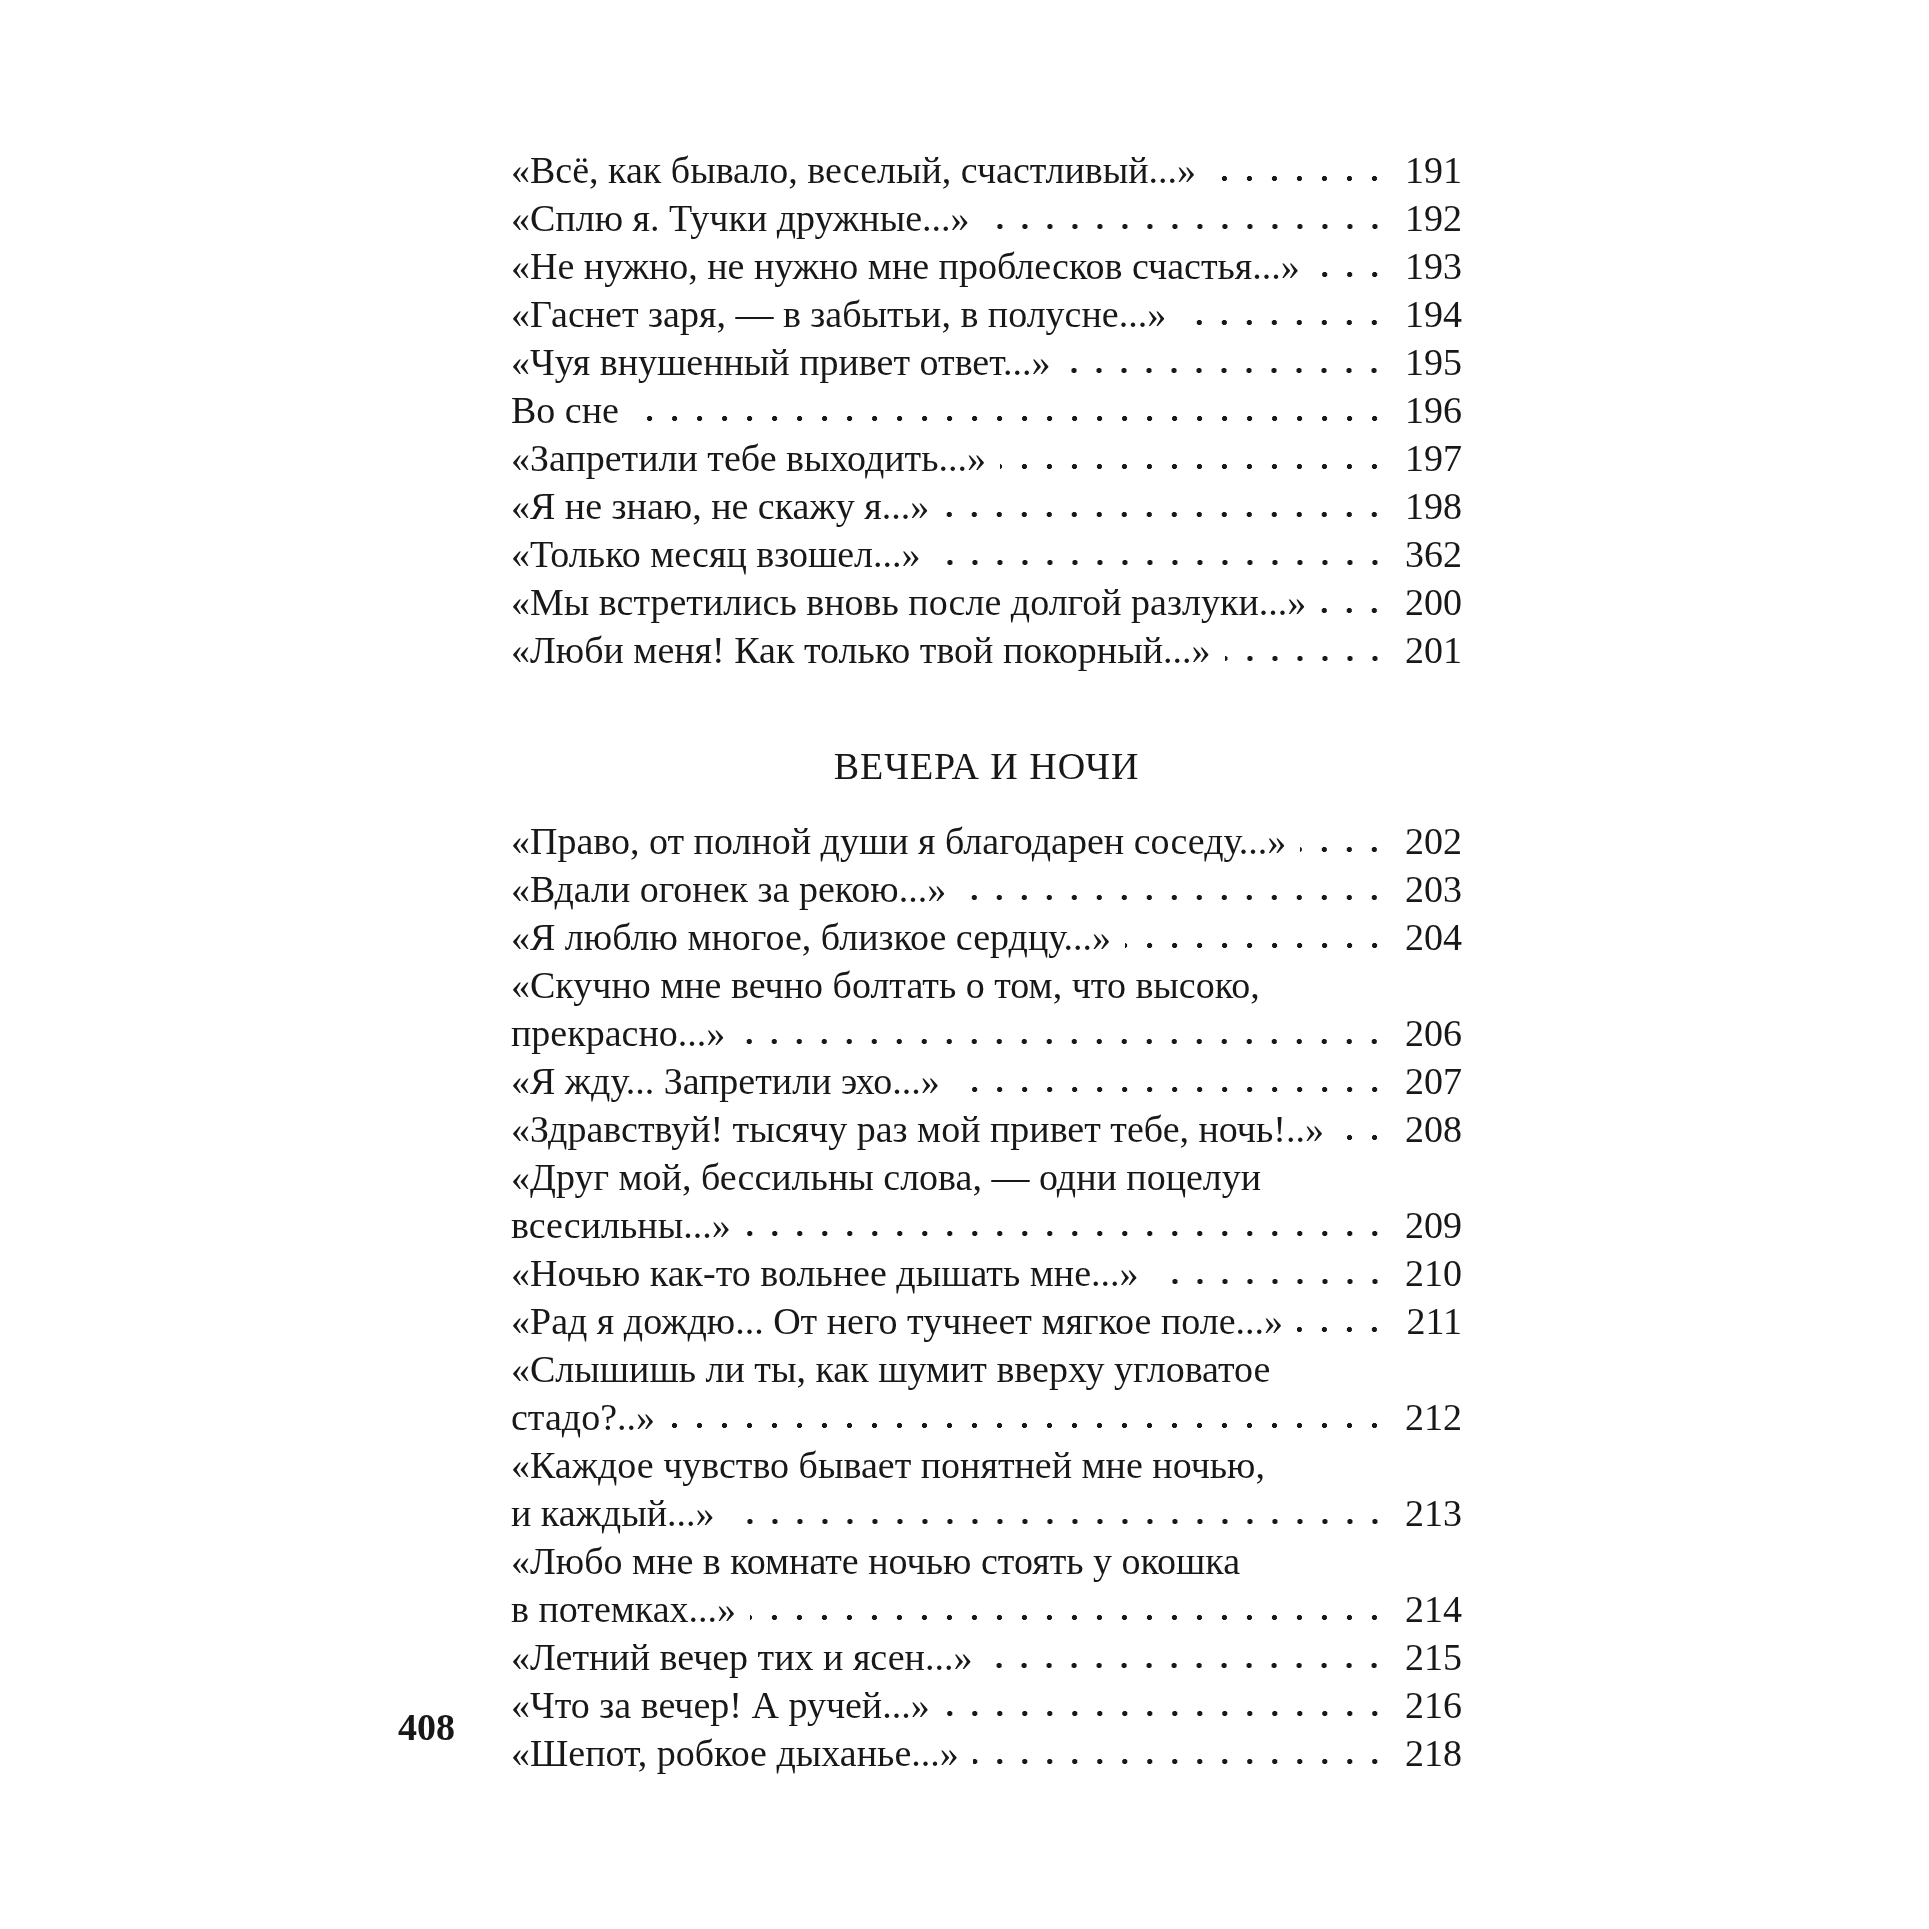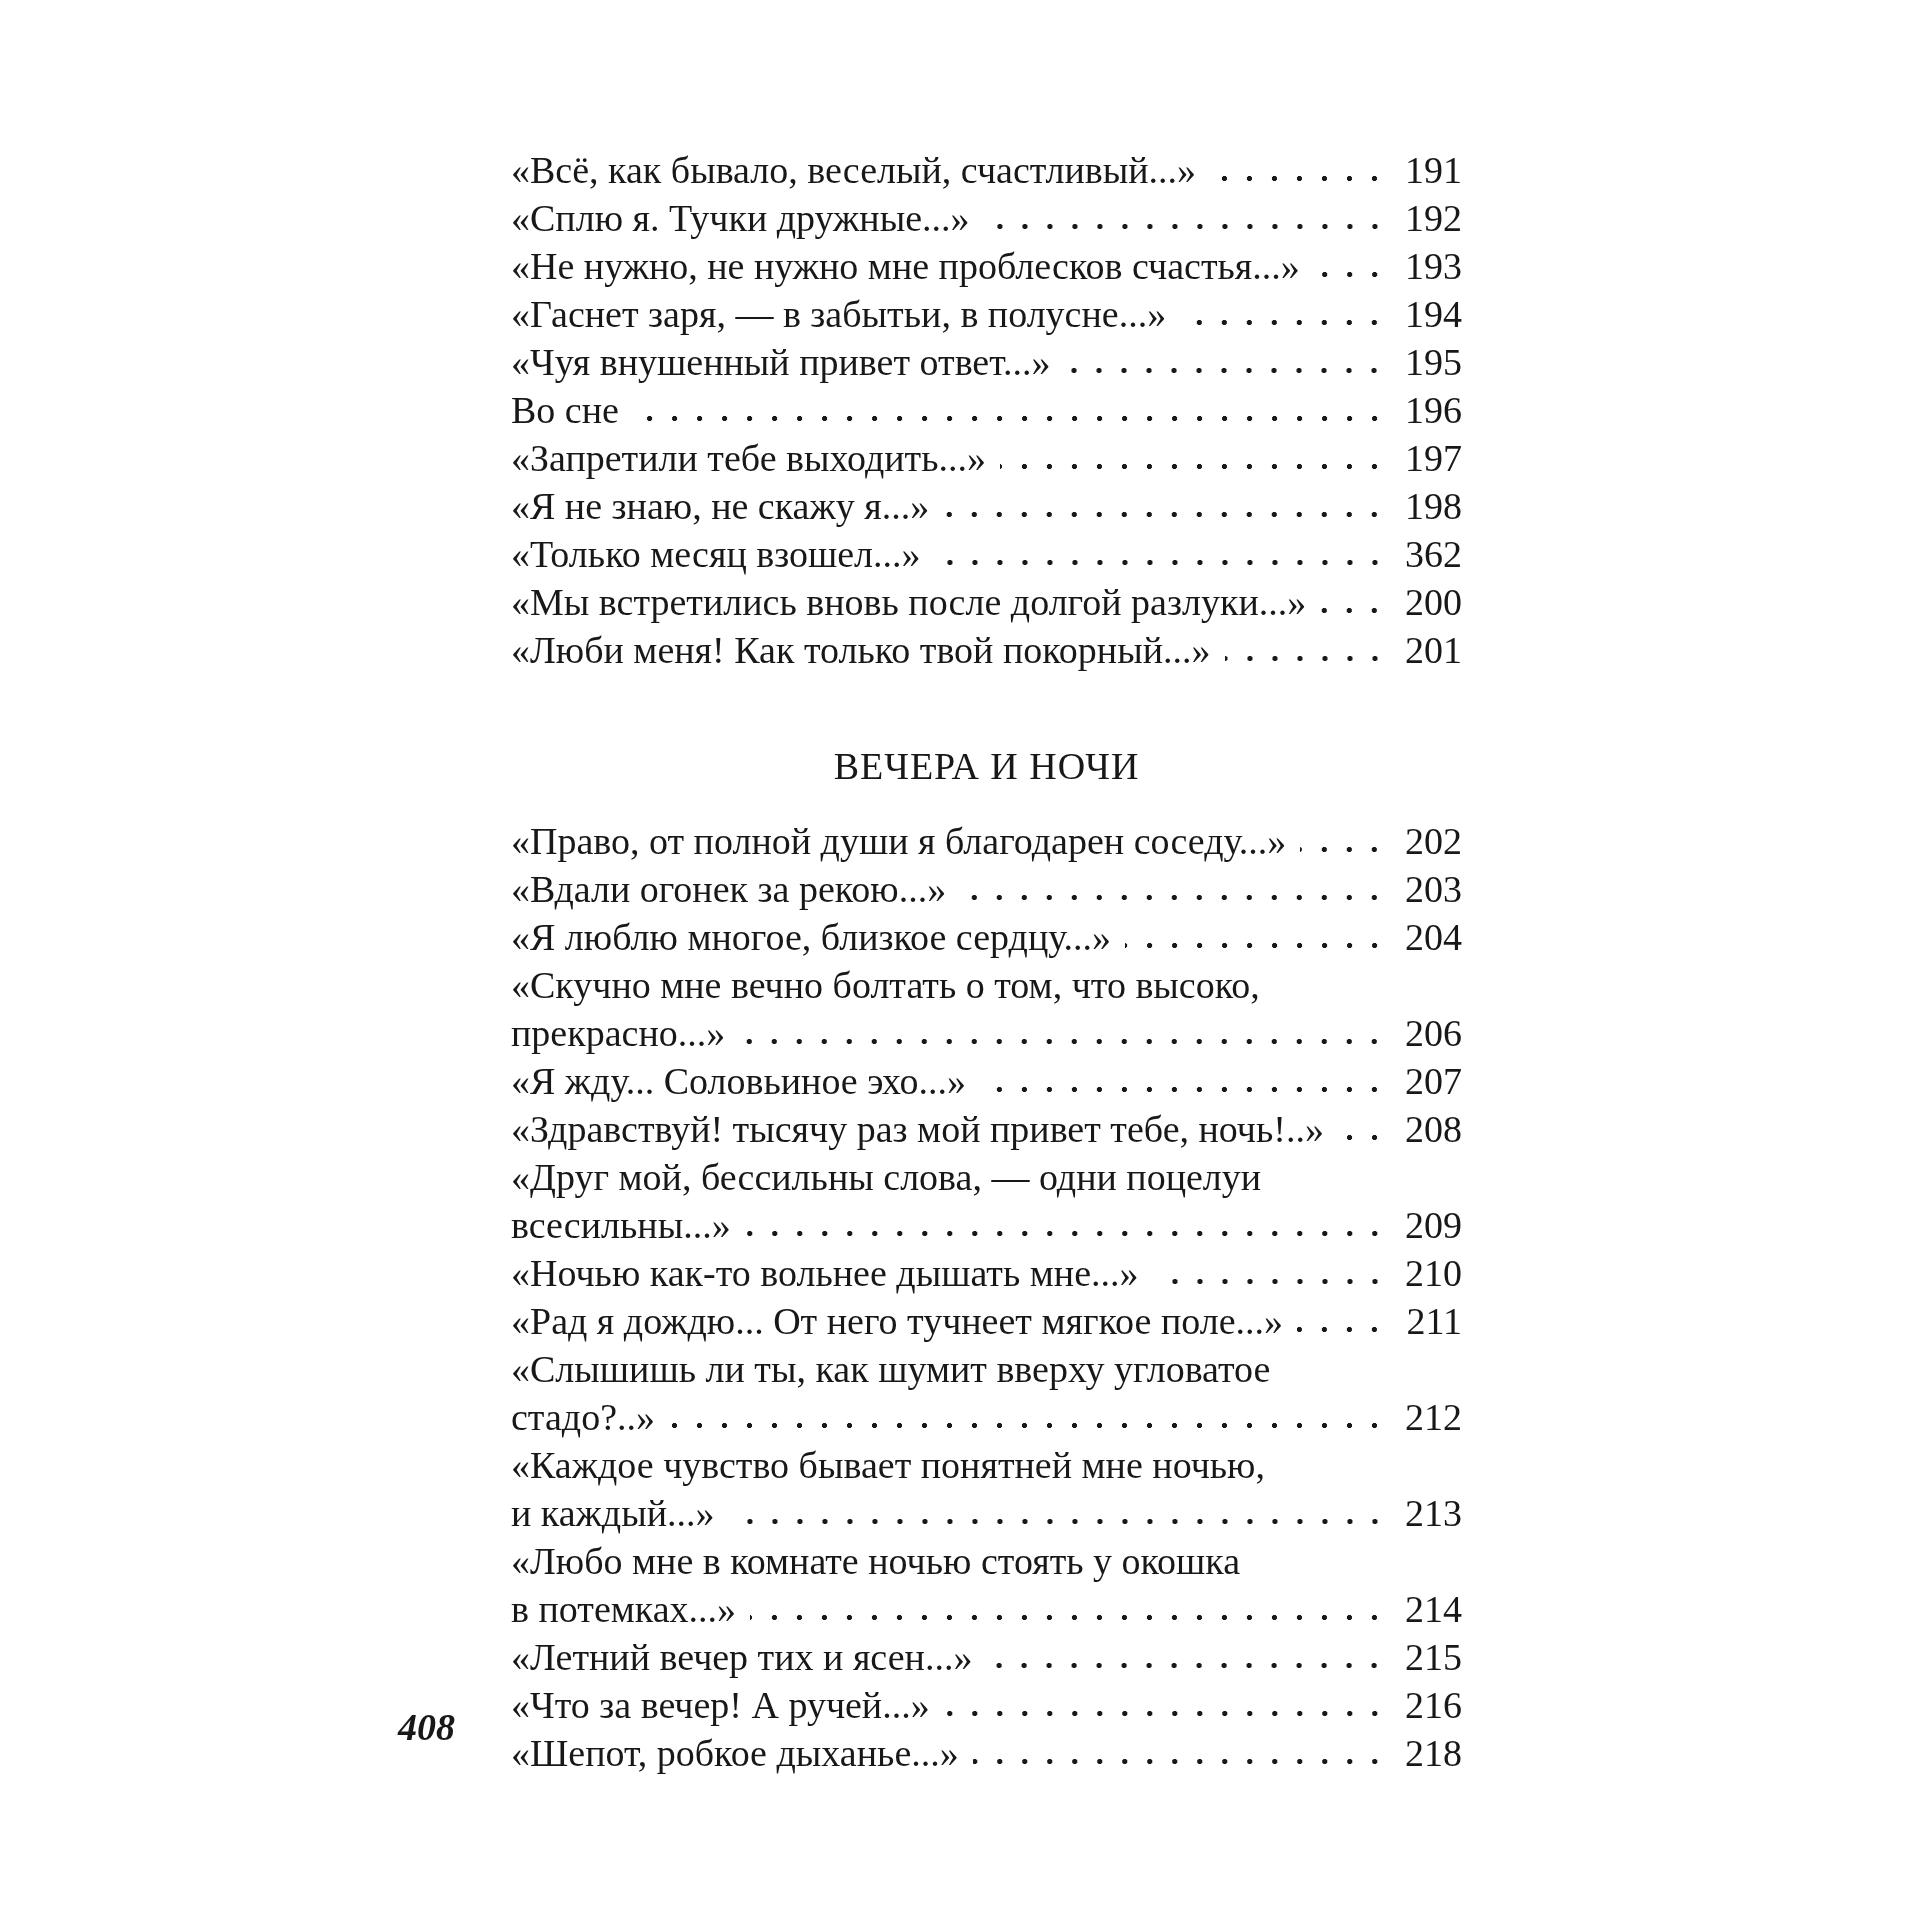--- a/index.html
+++ b/index.html
@@ -54,21 +54,20 @@
   }
   .folio {
     position: absolute;
     left: 0;
     top: 1703px;
     width: 455px;
     text-align: right;
     font-size: 38px;
     line-height: 48px;
     font-weight: 700;
-    font-style: italic;
   }
 </style>
 </head>
 <body>
 
 <div class="page">
   <main class="toc" id="toc-root">
       <section class="toc-section">
         <div class="entry">
           <div class="line">
@@ -176,21 +175,21 @@
             <span class="title">«Скучно мне вечно болтать о том, что высоко,</span>
           </div>
           <div class="line">
             <span class="title">прекрасно...»</span>
             <span class="leader"></span>
             <span class="pagenum">206</span>
           </div>
         </div>
         <div class="entry">
           <div class="line">
-            <span class="title">«Я жду... Соловьиное эхо...»</span>
+            <span class="title">«Я жду... Запретили эхо...»</span>
             <span class="leader"></span>
             <span class="pagenum">207</span>
           </div>
         </div>
         <div class="entry">
           <div class="line">
             <span class="title">«Здравствуй! тысячу раз мой привет тебе, ночь!..»</span>
             <span class="leader"></span>
             <span class="pagenum">208</span>
           </div>

